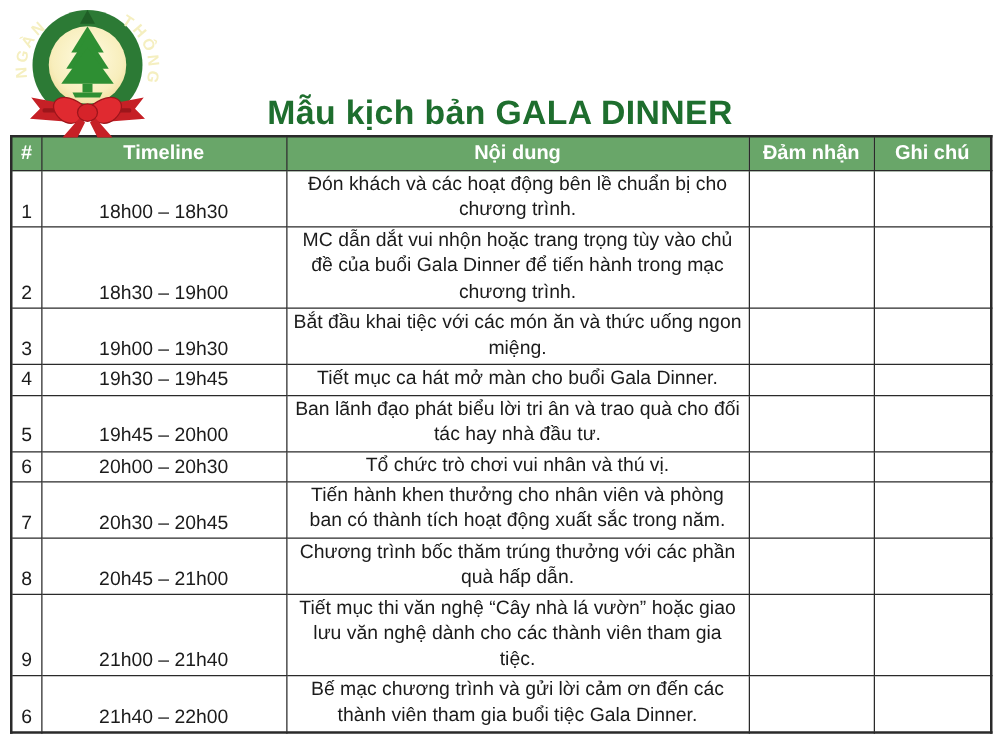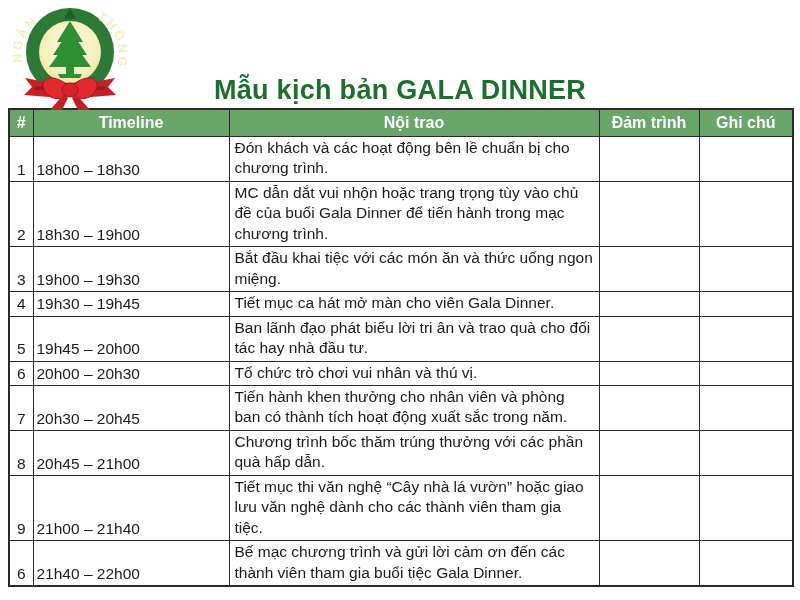--- a/index.html
+++ b/index.html
@@ -52,22 +52,22 @@
     border: 1px solid #2a2a2a;
     padding: 1px 2px;
   }
   td {
     border: 1px solid #2a2a2a;
     font-size: 15.5px;
     color: #1b1b1b;
     padding: 1px 3px;
   }
   td.num      { text-align: center; vertical-align: bottom; line-height: 1.3; }
-  td.timeline { vertical-align: bottom; line-height: 1.3; }
-  td.content  { text-align: left; vertical-align: top; line-height: 1.32; padding: 1px 5px 2px 5px; }
+  td.timeline { text-align: center; vertical-align: bottom; line-height: 1.3; }
+  td.content  { text-align: center; vertical-align: top; line-height: 1.32; padding: 1px 5px 2px 5px; }
   td.assignee, td.note { vertical-align: top; }
 </style>
 </head>
 <body>
 
 <div class="logo">
   <svg width="120" height="106" viewBox="0 0 120 106">
     <defs>
       <radialGradient id="innerGrad" cx="50%" cy="42%" r="65%">
         <stop offset="0%" stop-color="#fffbe2"></stop>
@@ -119,22 +119,22 @@
     <col class="c-num">
       <col class="c-timeline">
       <col class="c-content">
       <col class="c-assignee">
       <col class="c-note">
   </colgroup>
   <thead>
     <tr>
       <th>#</th>
       <th>Timeline</th>
-      <th>Nội trao</th>
-      <th>Đảm trình</th>
+      <th>Nội dung</th>
+      <th>Đảm nhận</th>
       <th>Ghi chú</th>
     </tr>
   </thead>
   <tbody>
       <tr>
     <td class="num">1</td>
     <td class="timeline">18h00 – 18h30</td>
     <td class="content">Đón khách và các hoạt động bên lề chuẩn bị cho chương trình.</td>
     <td class="assignee"></td>
     <td class="note"></td>
@@ -149,21 +149,21 @@
       <tr>
     <td class="num">3</td>
     <td class="timeline">19h00 – 19h30</td>
     <td class="content">Bắt đầu khai tiệc với các món ăn và thức uống ngon miệng.</td>
     <td class="assignee"></td>
     <td class="note"></td>
   </tr>
       <tr>
     <td class="num">4</td>
     <td class="timeline">19h30 – 19h45</td>
-    <td class="content">Tiết mục ca hát mở màn cho viên Gala Dinner.</td>
+    <td class="content">Tiết mục ca hát mở màn cho buổi Gala Dinner.</td>
     <td class="assignee"></td>
     <td class="note"></td>
   </tr>
       <tr>
     <td class="num">5</td>
     <td class="timeline">19h45 – 20h00</td>
     <td class="content">Ban lãnh đạo phát biểu lời tri ân và trao quà cho đối tác hay nhà đầu tư.</td>
     <td class="assignee"></td>
     <td class="note"></td>
   </tr>

